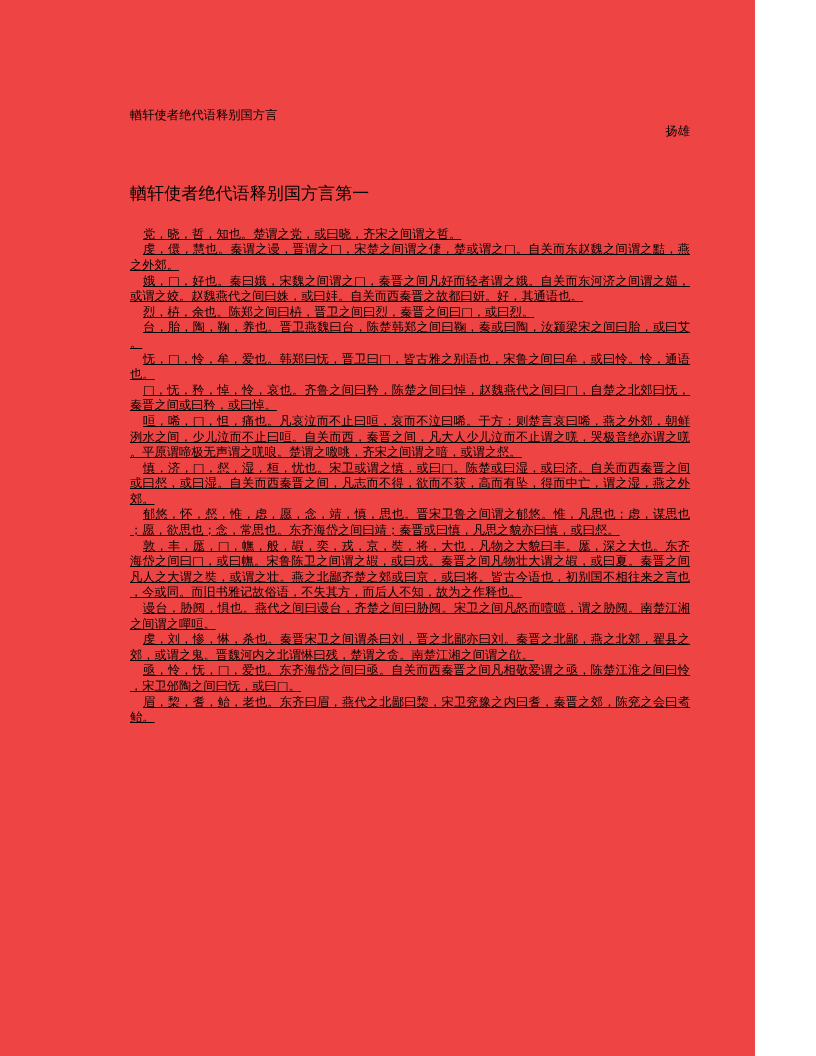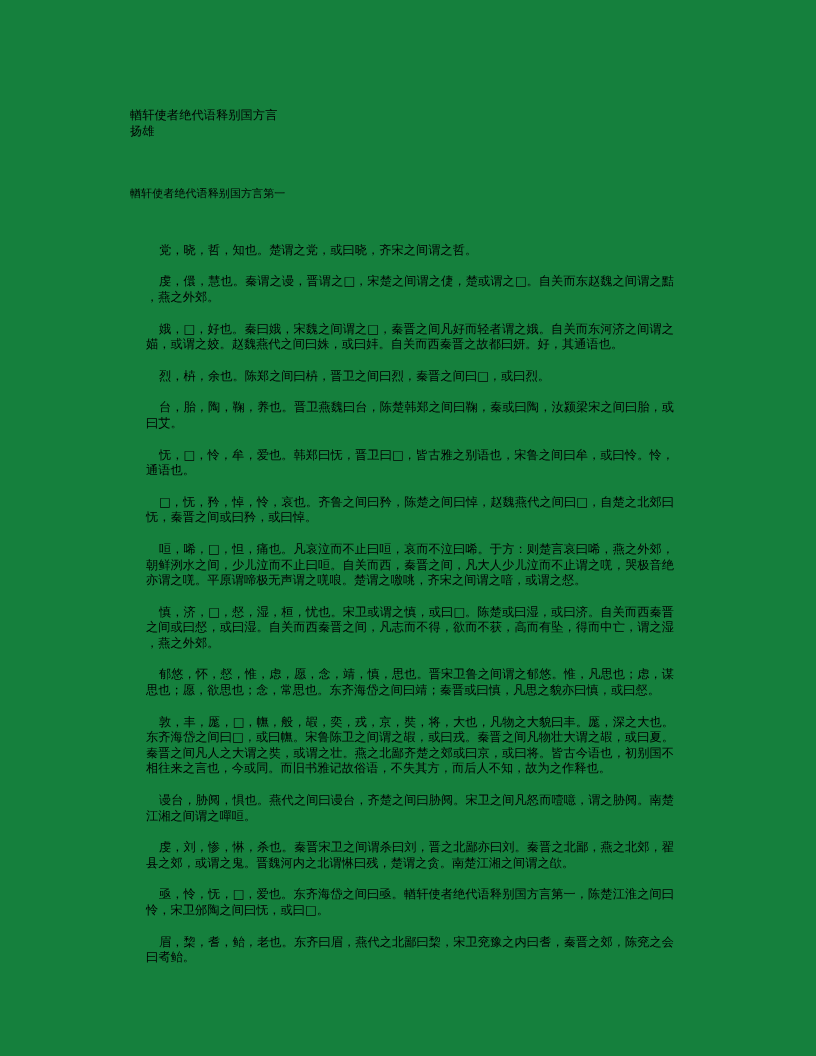--- a/index.html
+++ b/index.html
@@ -10,71 +10,72 @@
   }
   body {
     width: 816px;
     height: 1056px;
     overflow: hidden;
     font-family: "DejaVu Sans", "Liberation Sans", sans-serif;
     color: #000000;
   }
   .page {
     position: relative;
-    width: 816px;
+    width: 755px;
     height: 1056px;
-    background: #15803d;
+    background: #ef4444;
     box-sizing: border-box;
   }
   .content {
     position: absolute;
     left: 130px;
     top: 108px;
     width: 560px;
   }
   .doc-heading {
     font-size: 12.2px;
     line-height: 15.6px;
     text-align: left;
     white-space: pre;
     letter-spacing: 0.1px;
   }
   .byline {
     font-size: 12.2px;
     line-height: 15.6px;
-    text-align: left;
+    text-align: right;
     white-space: pre;
     letter-spacing: 0.1px;
   }
   .gap-after-byline {
     height: 47px;
   }
   .section-title {
-    font-size: 11px;
+    font-size: 17px;
     line-height: 15.6px;
     text-align: left;
     white-space: pre;
     letter-spacing: 0.1px;
   }
   .gap-after-section {
     height: 25px;
   }
   .entries {
     font-size: 12.2px;
     line-height: 15.6px;
   }
   .entry {
-    margin: 16px;
+    margin: 0;
     padding: 0;
     text-indent: 13px;
     text-align: justify;
     text-justify: inter-character;
     letter-spacing: 0.05px;
     word-break: break-all;
     line-break: anywhere;
+    text-decoration: underline;
   }
 </style>
 </head>
 <body>
 
 <div class="page">
   <div class="content">
 
     <div class="doc-heading">輶轩使者绝代语释别国方言</div>
 
@@ -93,18 +94,18 @@
         <p class="entry">烈，枿，余也。陈郑之间曰枿，晋卫之间曰烈，秦晋之间曰□，或曰烈。</p>
         <p class="entry">台，胎，陶，鞠，养也。晋卫燕魏曰台，陈楚韩郑之间曰鞠，秦或曰陶，汝颍梁宋之间曰胎，或曰艾。</p>
         <p class="entry">怃，□，怜，牟，爱也。韩郑曰怃，晋卫曰□，皆古雅之别语也，宋鲁之间曰牟，或曰怜。怜，通语也。</p>
         <p class="entry">□，怃，矜，悼，怜，哀也。齐鲁之间曰矜，陈楚之间曰悼，赵魏燕代之间曰□，自楚之北郊曰怃，秦晋之间或曰矜，或曰悼。</p>
         <p class="entry">咺，唏，□，怛，痛也。凡哀泣而不止曰咺，哀而不泣曰唏。于方：则楚言哀曰唏，燕之外郊，朝鲜洌水之间，少儿泣而不止曰咺。自关而西，秦晋之间，凡大人少儿泣而不止谓之唴，哭极音绝亦谓之唴。平原谓啼极无声谓之唴哴。楚谓之噭咷，齐宋之间谓之喑，或谓之惄。</p>
         <p class="entry">慎，济，□，惄，湿，桓，忧也。宋卫或谓之慎，或曰□。陈楚或曰湿，或曰济。自关而西秦晋之间或曰惄，或曰湿。自关而西秦晋之间，凡志而不得，欲而不获，高而有坠，得而中亡，谓之湿，燕之外郊。</p>
         <p class="entry">郁悠，怀，惄，惟，虑，愿，念，靖，慎，思也。晋宋卫鲁之间谓之郁悠。惟，凡思也；虑，谋思也；愿，欲思也；念，常思也。东齐海岱之间曰靖；秦晋或曰慎，凡思之貌亦曰慎，或曰惄。</p>
         <p class="entry">敦，丰，厖，□，幠，般，嘏，奕，戎，京，奘，将，大也，凡物之大貌曰丰。厖，深之大也。东齐海岱之间曰□，或曰幠。宋鲁陈卫之间谓之嘏，或曰戎。秦晋之间凡物壮大谓之嘏，或曰夏。秦晋之间凡人之大谓之奘，或谓之壮。燕之北鄙齐楚之郊或曰京，或曰将。皆古今语也，初别国不相往来之言也，今或同。而旧书雅记故俗语，不失其方，而后人不知，故为之作释也。</p>
         <p class="entry">谩台，胁阋，惧也。燕代之间曰谩台，齐楚之间曰胁阋。宋卫之间凡怒而噎噫，谓之胁阋。南楚江湘之间谓之嘽咺。</p>
         <p class="entry">虔，刘，惨，惏，杀也。秦晋宋卫之间谓杀曰刘，晋之北鄙亦曰刘。秦晋之北鄙，燕之北郊，翟县之郊，或谓之鬼。晋魏河内之北谓惏曰残，楚谓之贪。南楚江湘之间谓之欿。</p>
-        <p class="entry">亟，怜，怃，□，爱也。东齐海岱之间曰亟。輶轩使者绝代语释别国方言第一，陈楚江淮之间曰怜，宋卫邠陶之间曰怃，或曰□。</p>
+        <p class="entry">亟，怜，怃，□，爱也。东齐海岱之间曰亟。自关而西秦晋之间凡相敬爱谓之亟，陈楚江淮之间曰怜，宋卫邠陶之间曰怃，或曰□。</p>
         <p class="entry">眉，棃，耆，鲐，老也。东齐曰眉，燕代之北鄙曰棃，宋卫兖豫之内曰耆，秦晋之郊，陈兖之会曰耇鲐。</p>
       </div>
 
   </div>
 </div>
 
 </body></html>

